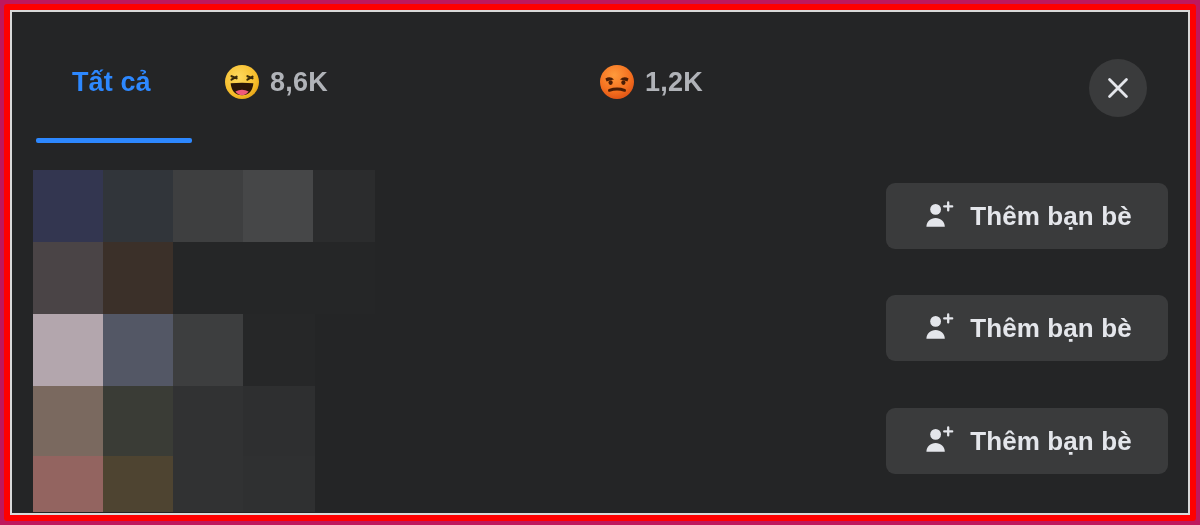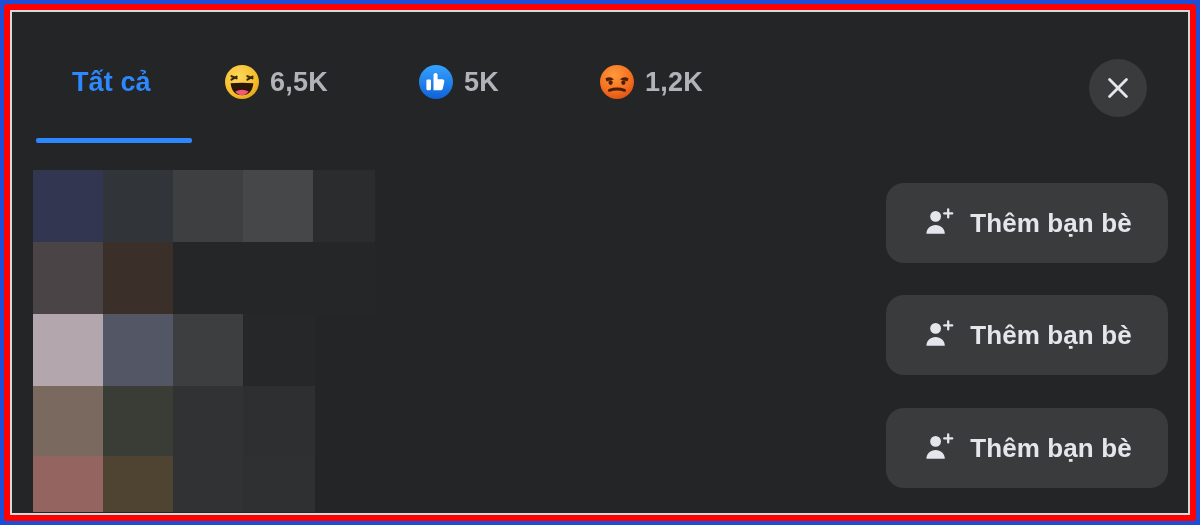--- a/index.html
+++ b/index.html
@@ -10,21 +10,21 @@
     overflow: hidden;
     background: #ffffff;
     font-family: "Liberation Sans", sans-serif;
   }
 
   
   #screen {
     position: relative;
     width: 1200px;
     height: 525px;
-    background: #1d4ed8;
+    background: #be185d;
   }
 
   .red-frame {
     position: absolute;
     left: 4px; top: 4px;
     width: 1192px; height: 517px;
     border: 6px solid #fe0000;
     border-radius: 3px;
   }
 
@@ -138,24 +138,24 @@
     width: 350px;
     height: 340px;
   }
   .mblock { position: absolute; }
 
   
   .addfriend {
     position: absolute;
     left: 874px;
     width: 282px;
-    height: 80px;
+    height: 66px;
     background: #3a3b3c;
     border: none;
-    border-radius: 18px;
+    border-radius: 9px;
     display: flex;
     align-items: center;
     justify-content: center;
     gap: 14px;
     cursor: pointer;
     padding: 0;
   }
   .addfriend:nth-of-type(1) { top: 0; }
 
   .af-icon { width: 34px; height: 34px; flex: 0 0 34px; display:block; }
@@ -200,39 +200,23 @@
                 <stop offset="100%" stop-color="#e09a10"></stop>
               </radialGradient>
             </defs>
             <circle cx="18" cy="18" r="17" fill="url(#hahaG)"></circle>
             <path d="M7.5 12.2 L12.6 14.3 M7.5 15.6 L12.6 12.6" stroke="#3a2a0a" stroke-width="2.1" stroke-linecap="round" fill="none"></path>
             <path d="M23.4 12.2 L28.5 14.3 M23.4 15.6 L28.5 12.6" stroke="#3a2a0a" stroke-width="2.1" stroke-linecap="round" fill="none"></path>
             <path d="M6.6 19.2 Q18 18.4 29.4 19.2 Q28 31.2 18 31.2 Q8 31.2 6.6 19.2 Z" fill="#2b1608"></path>
             <path d="M11.4 27.4 Q18 24.2 24.6 27.4 Q21.8 31.2 18 31.2 Q14.2 31.2 11.4 27.4 Z" fill="#f05a7a"></path>
           </svg>
         </span>
-        <span class="tab-count">6,5K</span>
-      </div>
-
-      <div class="tab" style="left:406px;">
-        <span class="emoji">
-          <svg viewBox="0 0 36 36">
-            <defs>
-              <linearGradient id="likeG" x1="0" y1="0" x2="0" y2="1">
-                <stop offset="0%" stop-color="#35a2ff"></stop>
-                <stop offset="100%" stop-color="#0f62d8"></stop>
-              </linearGradient>
-            </defs>
-            <circle cx="18" cy="18" r="17" fill="url(#likeG)"></circle>
-            <path d="M15.6 10.2 c1.5 -1.9 4.0 -1.2 4.0 1.1 l0 4.0 l4.6 0 c1.5 0 2.4 1.2 2.1 2.5 l-1.5 6.6 c-0.25 1.1 -1.2 1.8 -2.3 1.8 l-7.0 0 l0 -11.2 z" fill="#ffffff"></path>
-            <rect x="8.4" y="15.6" width="4.6" height="10.6" rx="1.1" fill="#ffffff"></rect>
-          </svg>
-        </span>
-        <span class="tab-count">5K</span>
-      </div>
+        <span class="tab-count">8,6K</span>
+      </div>
+
 
       <div class="tab" style="left:587px;">
         <span class="emoji">
           <svg viewBox="0 0 36 36">
             <defs>
               <radialGradient id="angryG" cx="42%" cy="30%" r="80%">
                 <stop offset="0%" stop-color="#ff9a3c"></stop>
                 <stop offset="60%" stop-color="#f4701f"></stop>
                 <stop offset="100%" stop-color="#d84a12"></stop>
               </radialGradient>

